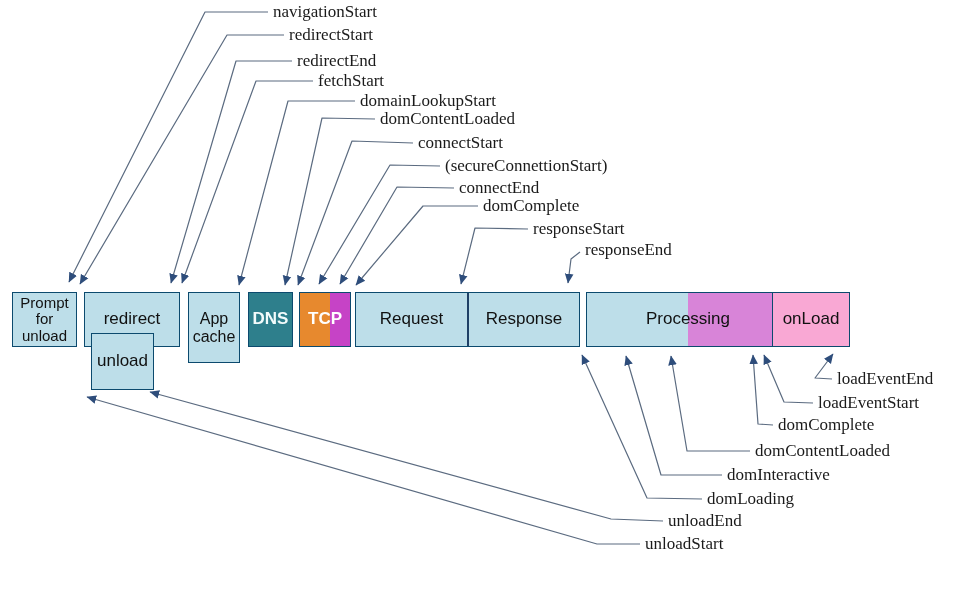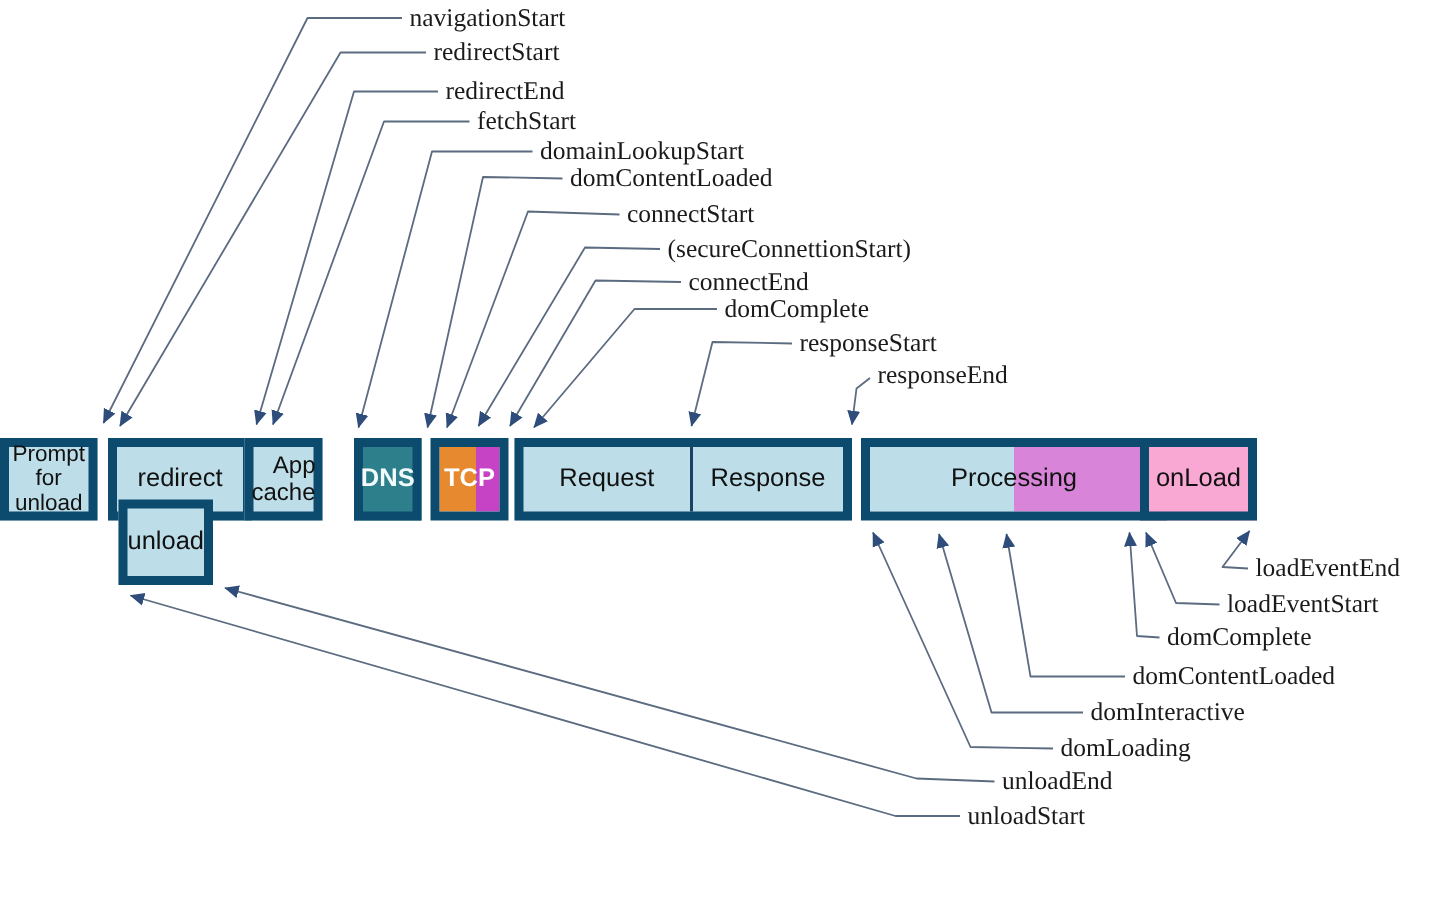--- a/index.html
+++ b/index.html
@@ -13,36 +13,37 @@
   }
   .leads {
     position: absolute;
     left: 0; top: 0;
     width: 959px; height: 612px;
     z-index: 1;
   }
   .box {
     position: absolute;
     box-sizing: border-box;
-    border: 6px solid #0c4a6e;
+    border: 1px solid #0c4a6e;
     background: #bddee9;
     display: flex;
     align-items: center;
     justify-content: center;
     text-align: center;
     color: #111111;
     font-size: 17px;
     z-index: 2;
     white-space: pre-line;
     line-height: 1.08;
+    margin-left: 12px;
   }
   .box-prompt    { left: 0;   top: 292px; width: 65px;  height: 55px; font-size: 15px; }
   .box-redirect  { left: 72px;  top: 292px; width: 96px;  height: 55px; }
   .box-unload    { left: 79px;  top: 333px; width: 63px;  height: 57px; z-index: 3; }
-  .box-appcache  { left: 163px; top: 292px; width: 52px;  height: 55px; font-size: 16px; text-align: right; }
+  .box-appcache  { left: 176px; top: 292px; width: 52px;  height: 71px; font-size: 16px; }
   .box-dns       { left: 236px; top: 292px; width: 45px;  height: 55px;
                    background: #2e7f8c; color: #f2fbfb; font-weight: 700; }
   .box-tcp       { left: 287px; top: 292px; width: 52px;  height: 55px;
                    background: linear-gradient(to right, #e7892e 0 60%, #c643c6 60% 100%);
                    color: #ffffff; font-weight: 700; }
   .box-reqres    { left: 343px; top: 292px; width: 225px; height: 55px; padding: 0; }
   .box-reqres .cell {
     box-sizing: border-box;
     height: 100%;
     display: flex; align-items: center; justify-content: center;

